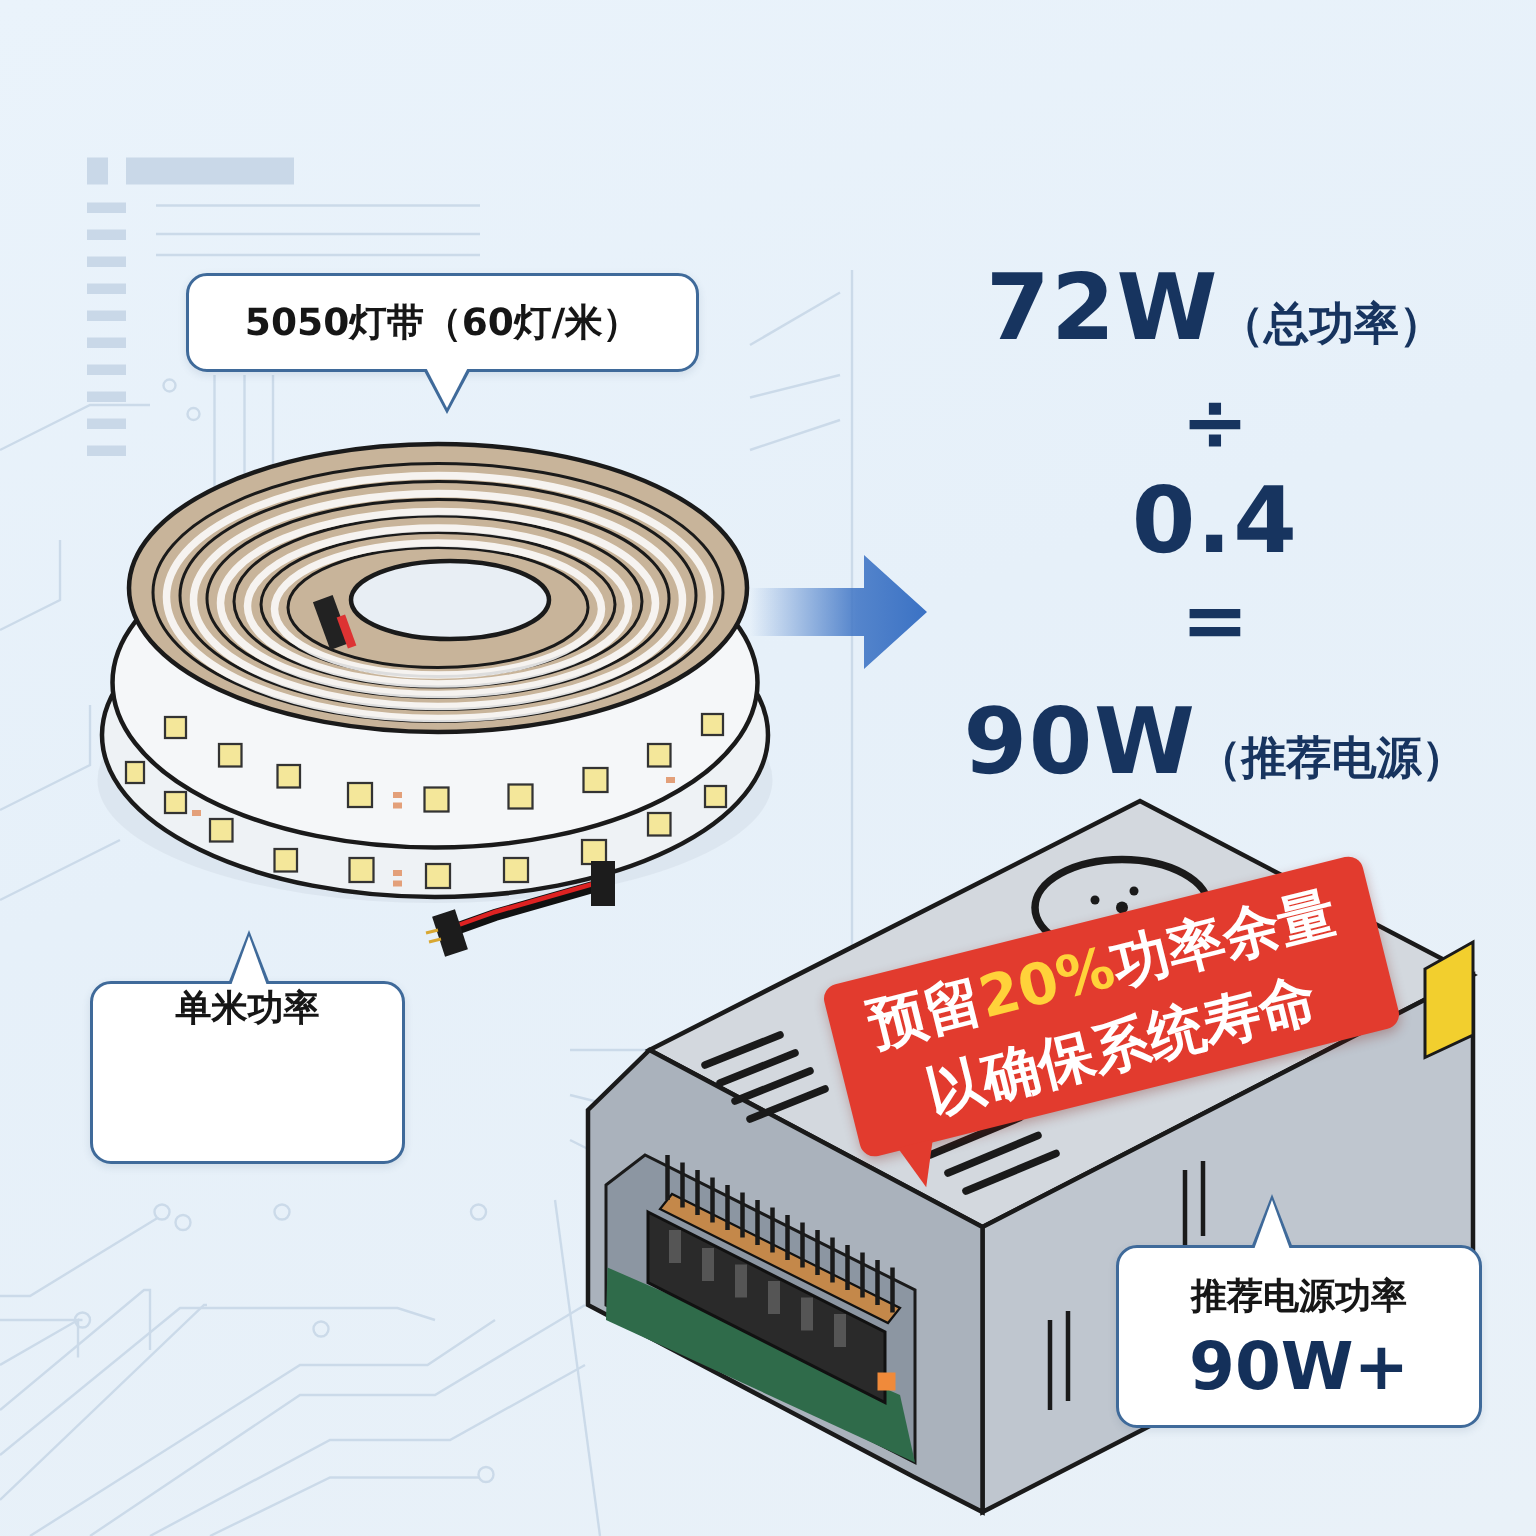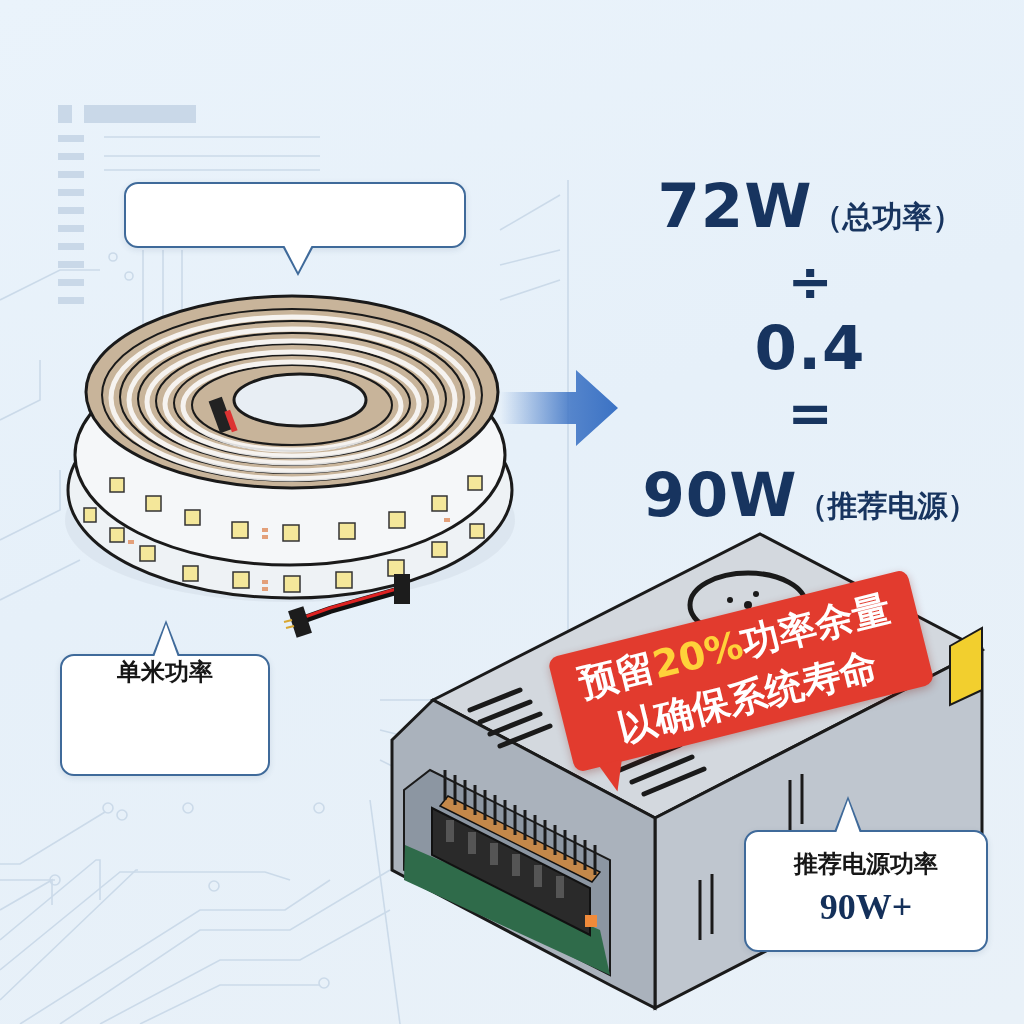--- a/index.html
+++ b/index.html
@@ -24,21 +24,21 @@
     border-left: 14px solid transparent; border-right: 14px solid transparent; border-top: 27px solid #ffffff; }
   .per-meter { left: 60px; top: 654px; width: 206px; height: 118px; }
   .per-meter .label { font-size: 24px; font-weight: bold; }
   .per-meter .value { font-size: 38px; font-weight: bold; color: #14305a; margin-top: 4px; letter-spacing: 1px; }
   .per-meter .tail-o { position: absolute; left: 90px; top: -36px; width: 0; height: 0;
     border-left: 14px solid transparent; border-right: 14px solid transparent; border-bottom: 36px solid #3f6a9a; }
   .per-meter .tail-i { position: absolute; left: 92px; top: -32px; width: 0; height: 0;
     border-left: 12px solid transparent; border-right: 12px solid transparent; border-bottom: 33px solid #ffffff; }
   .psu-callout { left: 744px; top: 830px; width: 240px; height: 118px; }
   .psu-callout .label { font-size: 24px; font-weight: bold; margin-top: 16px; }
-  .psu-callout .value { font-size: 36px; font-weight: bold; color: #14305a; margin-top: 6px; font-family: Liberation Serif, serif; }
+  .psu-callout .value { font-size: 44px; font-weight: bold; color: #14305a; margin-top: 6px; }
   .psu-callout .tail-o { position: absolute; left: 88px; top: -36px; width: 0; height: 0;
     border-left: 14px solid transparent; border-right: 14px solid transparent; border-bottom: 36px solid #3f6a9a; }
   .psu-callout .tail-i { position: absolute; left: 90px; top: -32px; width: 0; height: 0;
     border-left: 12px solid transparent; border-right: 12px solid transparent; border-bottom: 33px solid #ffffff; }
 
   .formula { position: absolute; left: 620px; top: 170px; width: 380px; color: #17345f; text-align: center; }
   .formula .big { font-size: 61px; font-weight: bold; letter-spacing: 1px; }
   .formula .paren { font-size: 30px; font-weight: bold; }
   .formula .row { position: absolute; left: 0; width: 380px; text-align: center; white-space: nowrap; }
   .formula .op { font-size: 54px; font-weight: bold; }
@@ -259,20 +259,21 @@
     <linearGradient id="arrowGrad" x1="0" y1="0" x2="1" y2="0">
       <stop offset="0" stop-color="#3b72c4" stop-opacity="0"></stop>
       <stop offset="0.6" stop-color="#3b72c4" stop-opacity="0.85"></stop>
       <stop offset="1" stop-color="#3b72c4"></stop>
     </linearGradient>
   </defs>
   <polygon points="500,392 576,392 576,370 618,408 576,446 576,424 500,424" fill="url(#arrowGrad)"></polygon>
 </svg>
 
 <div class="callout title-strip">
+  <span>5050灯带（60灯/米）</span>
   <span class="tail-o"></span>
   <span class="tail-i"></span>
 </div>
 
 <div class="callout per-meter">
   <span class="tail-o"></span>
   <span class="tail-i"></span>
   <div class="label">单米功率</div>
 </div>
 

